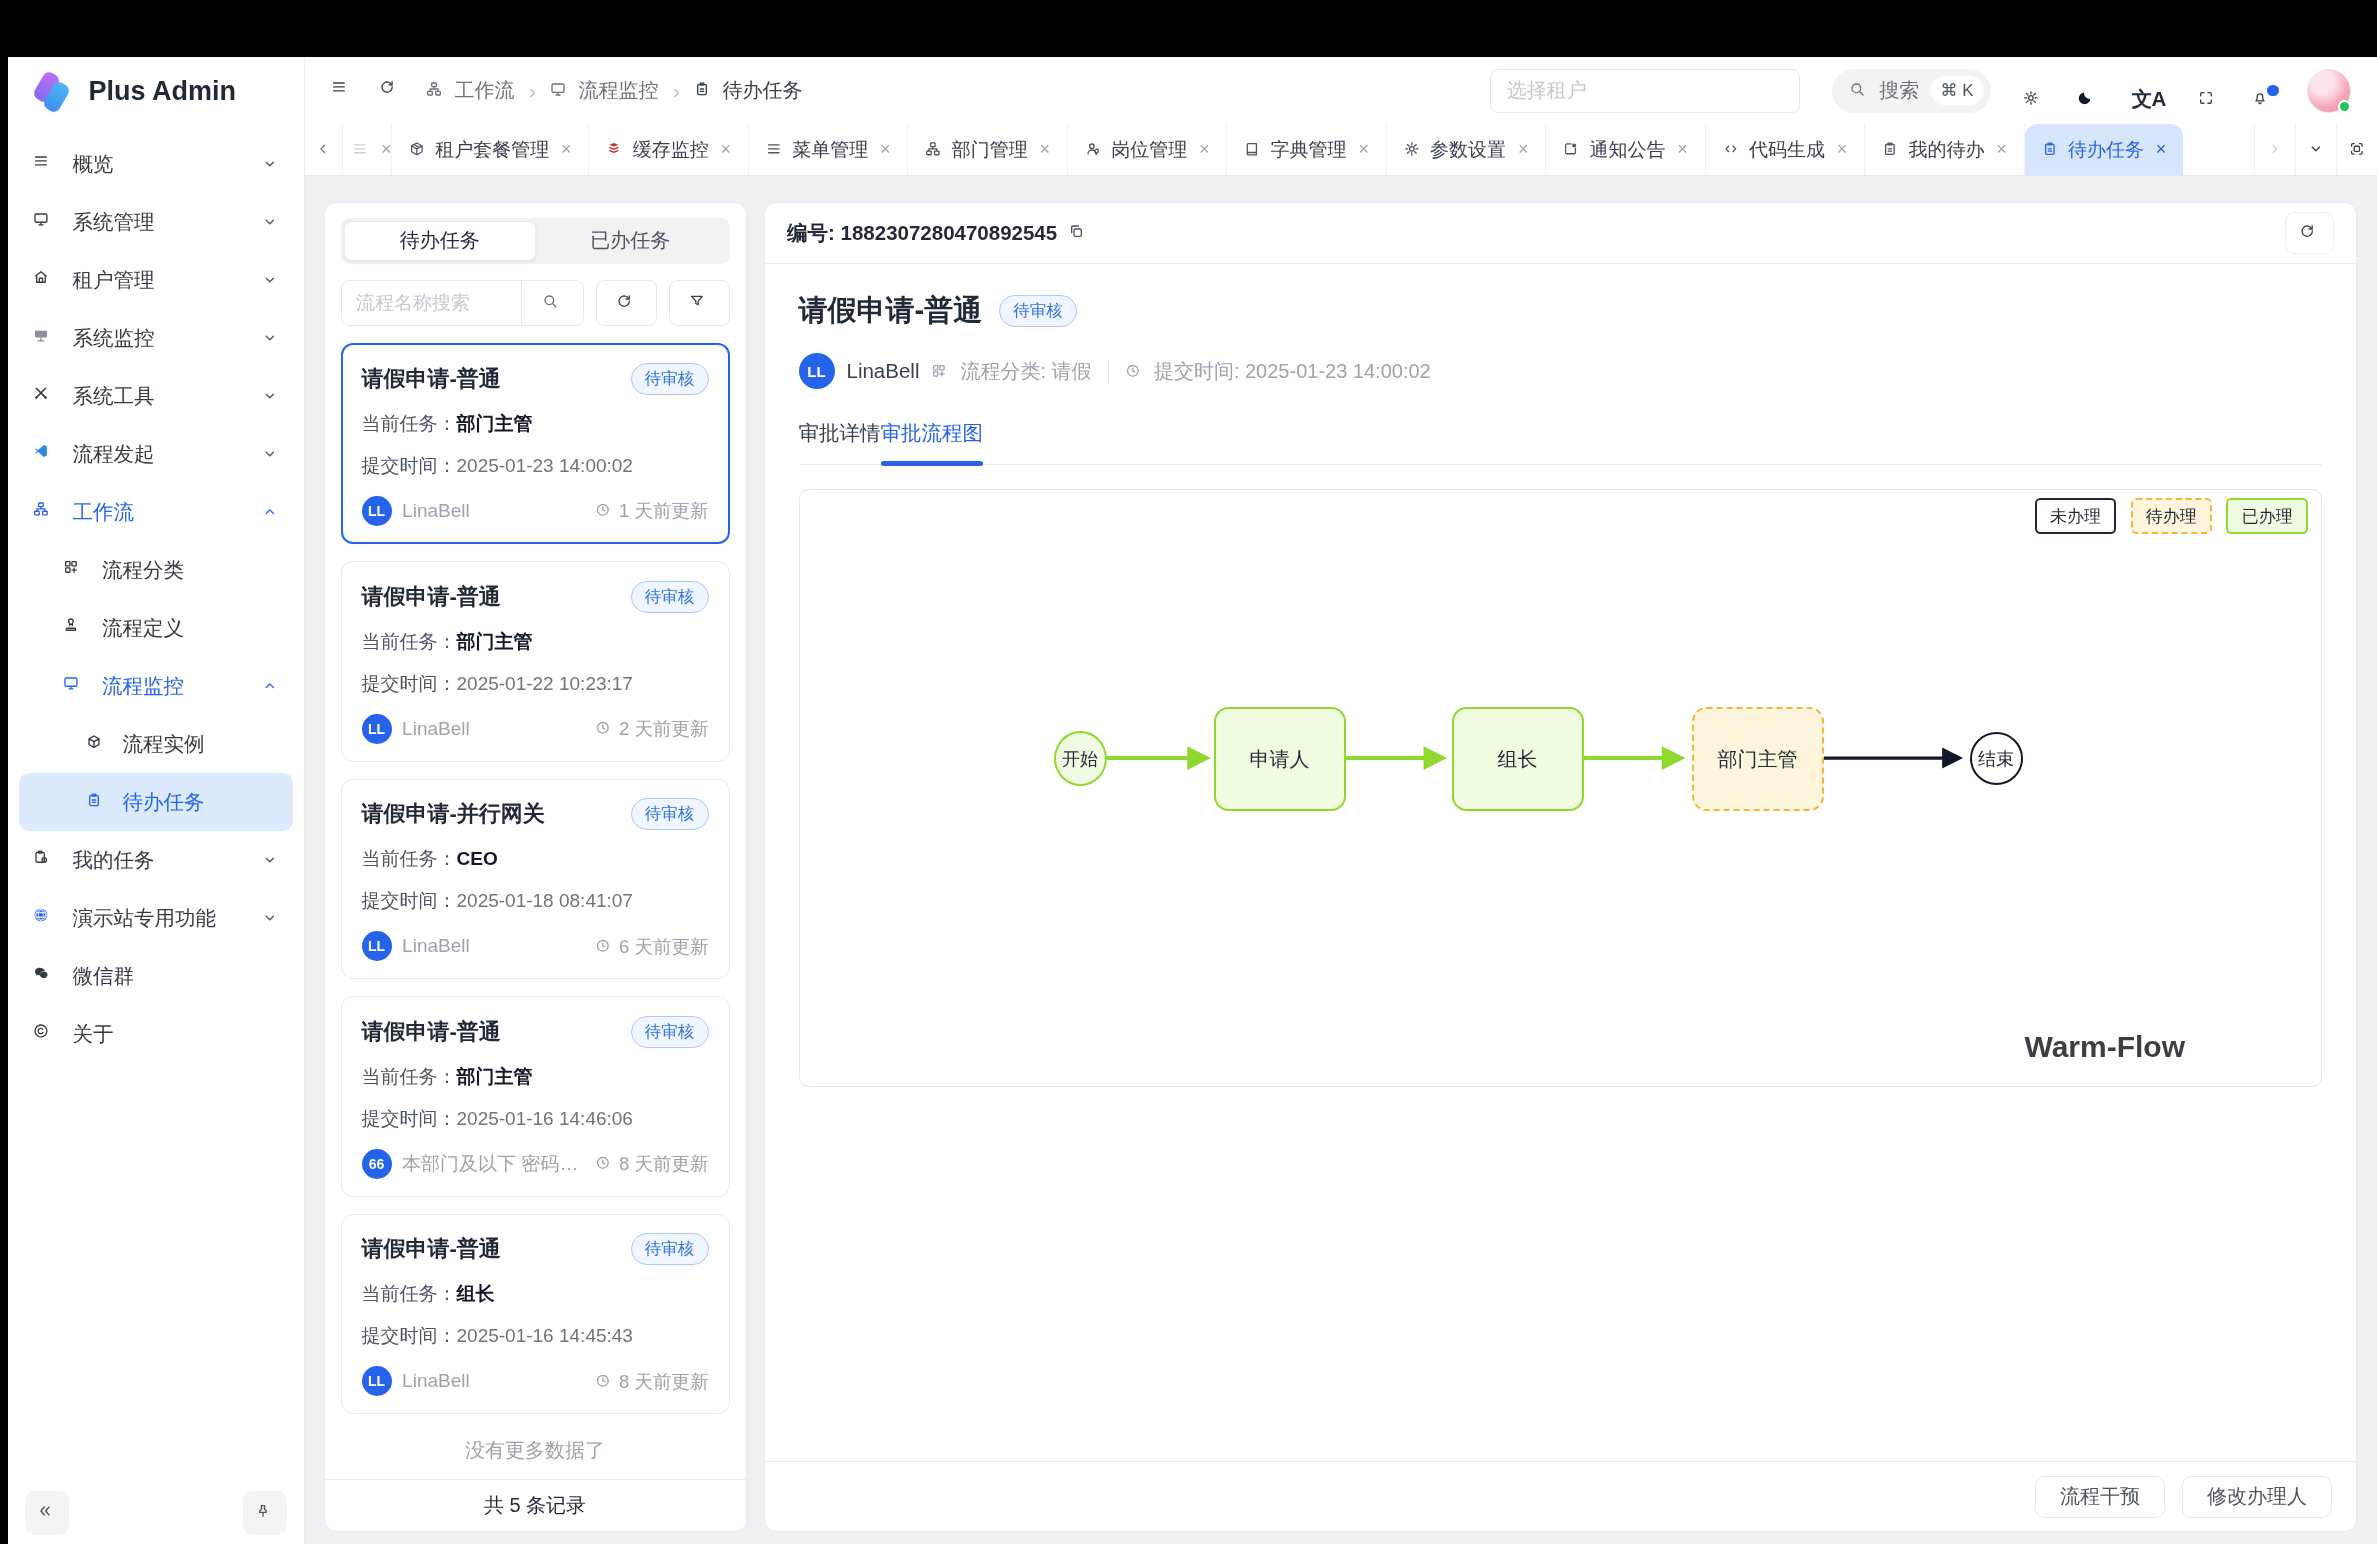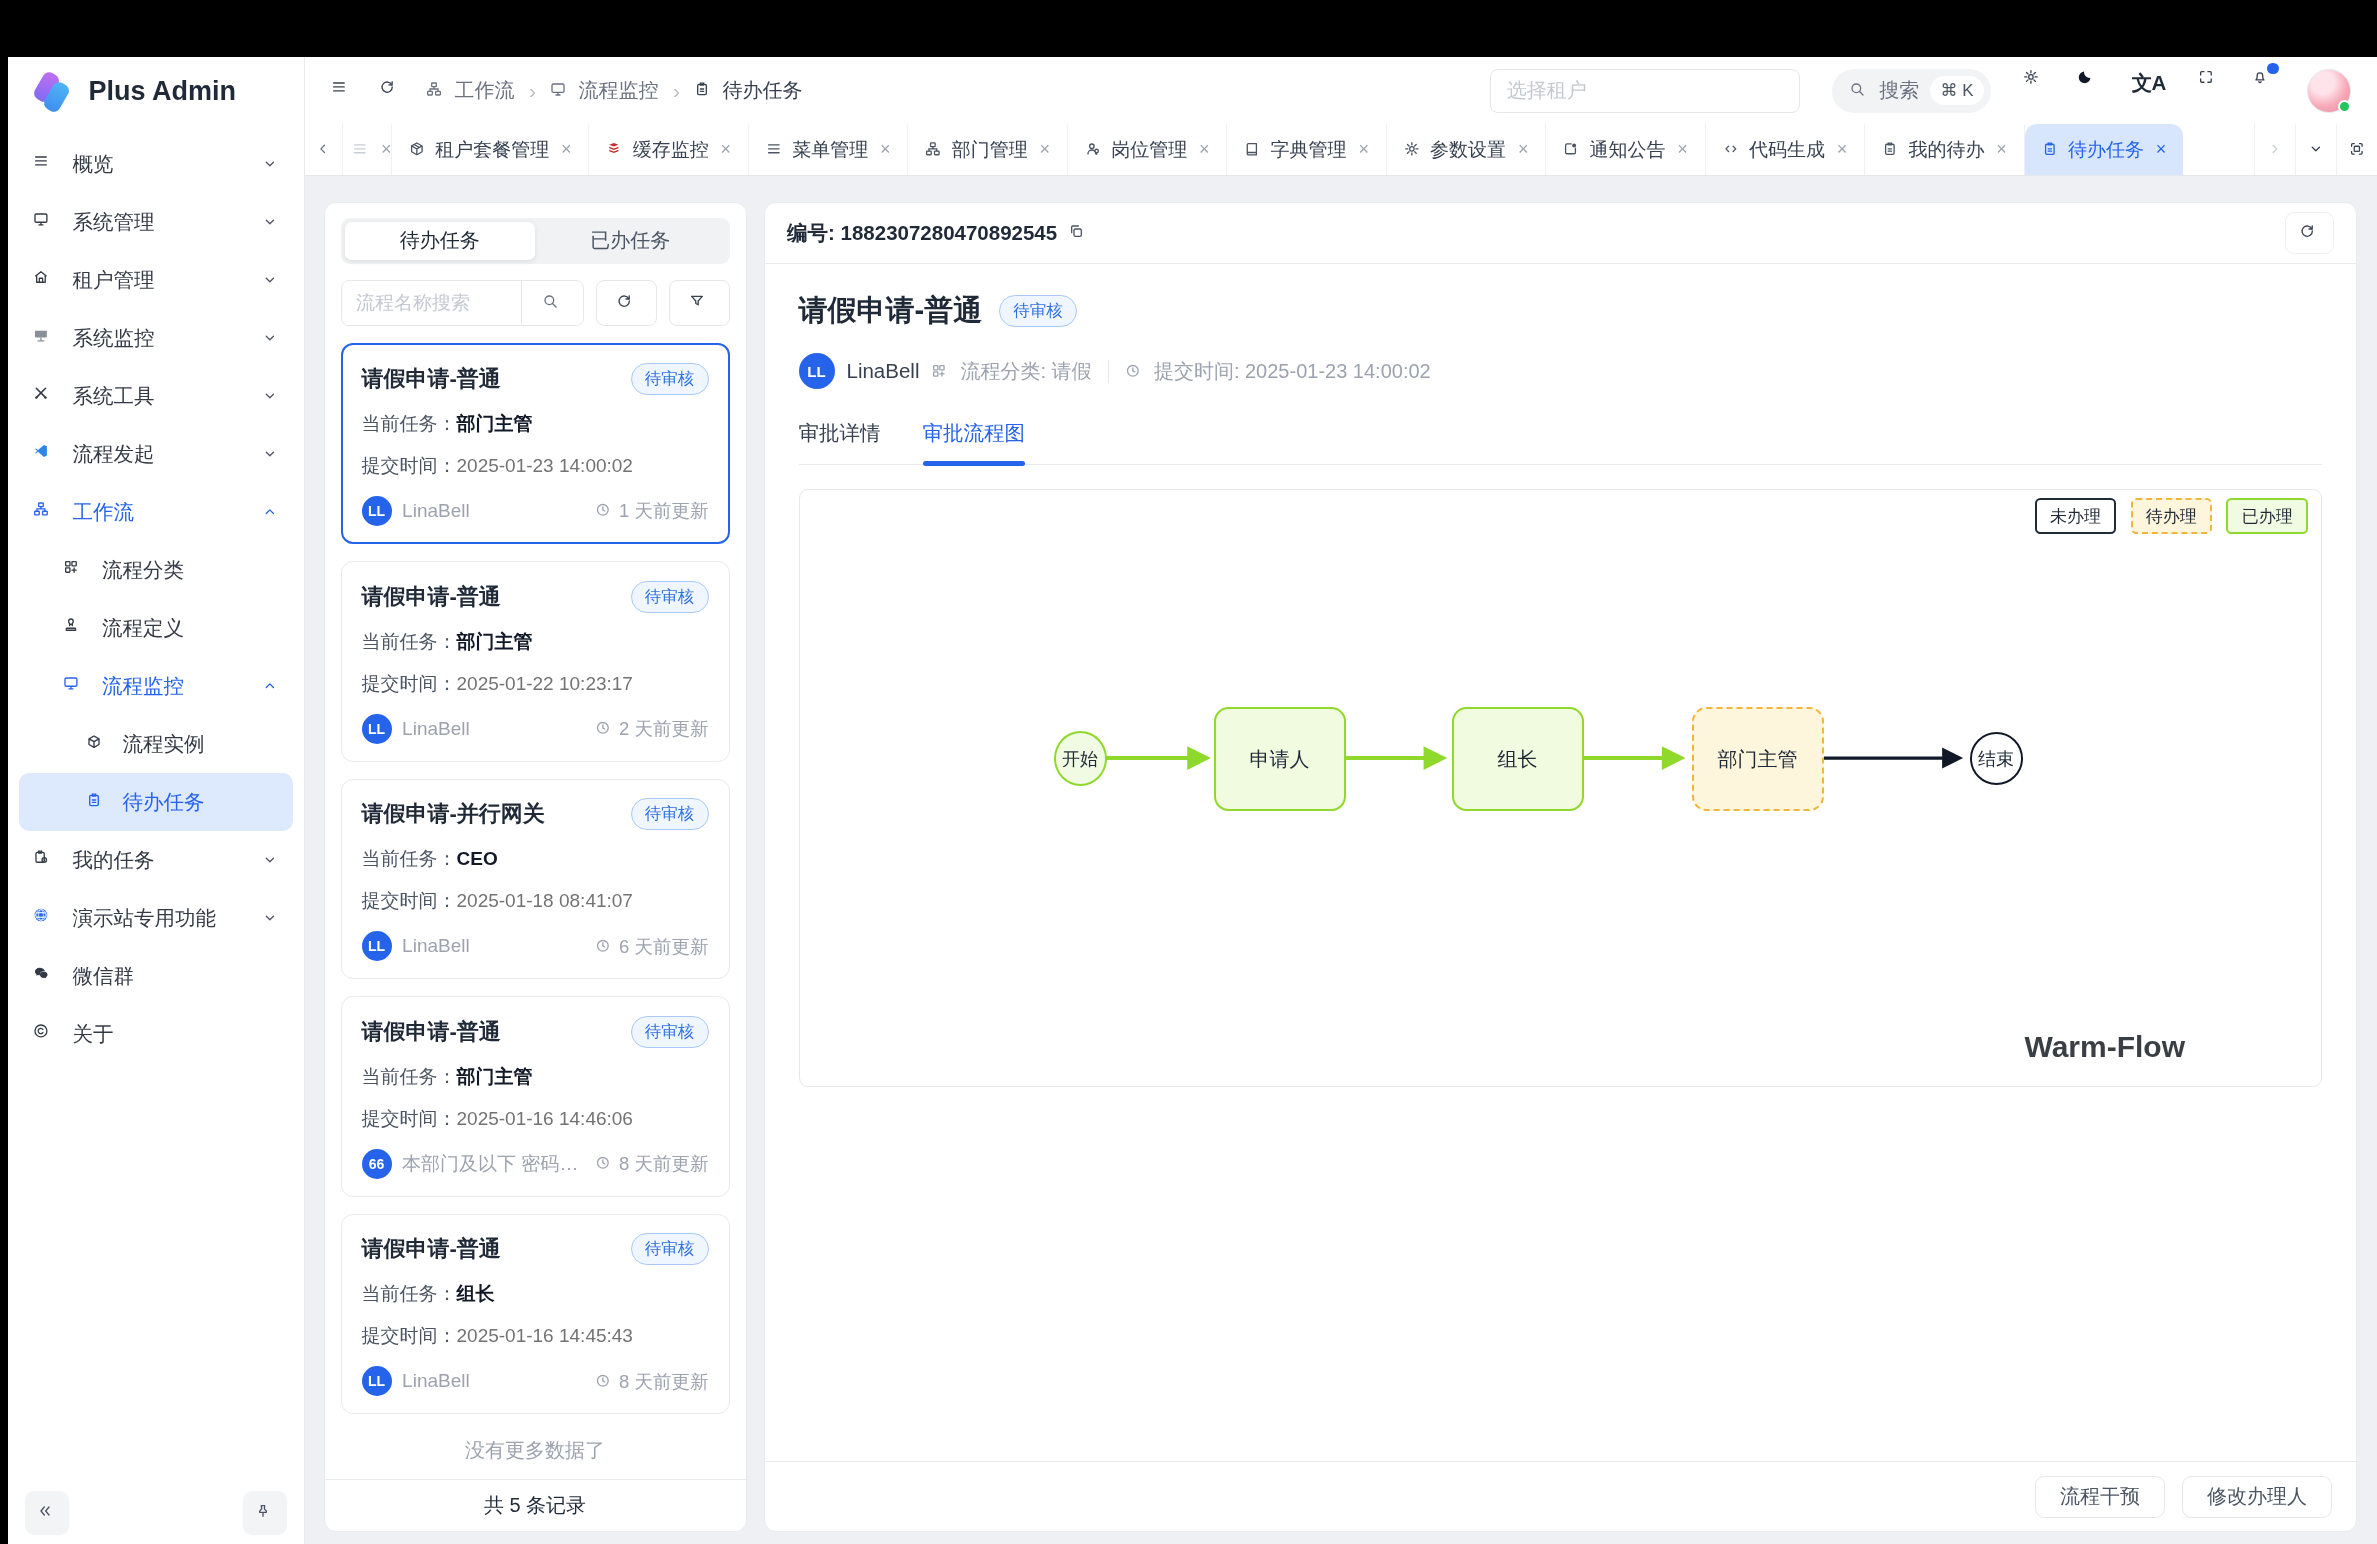--- a/index.html
+++ b/index.html
@@ -35,21 +35,21 @@
      align-items:center; justify-content:center; color:#4b5563; cursor:pointer; }
 
   
   .main { flex:1; display:flex; flex-direction:column; background:#eef0f3; min-width:0; }
   .hdr { height:67px; background:#fff; display:flex; align-items:center; padding:0 26.4px; gap:25px; flex:none; }
   .hbtn { color:#374151; display:flex; align-items:center; cursor:pointer; }
   .crumb { display:flex; align-items:center; gap:14.5px; font-size:20px; color:#6b7280; }
   .crumb .ci { display:flex; align-items:center; gap:8px; cursor:pointer; }
   .crumb .sep { color:#b6bcc6; font-size:21px; }
   .crumb .ci.last { color:#374151; }
-  .hdr-right { margin-left:auto; display:flex; align-items:flex-start; gap:32px; }
+  .hdr-right { margin-left:auto; display:flex; align-items:flex-end; gap:32px; }
   .tenant { width:310px; height:44px; border:1.3px solid #e5e7eb; border-radius:8px; padding:0 16px;
      font-size:20px; color:#374151; outline:none; }
   .tenant::placeholder { color:#c3c8d1; }
   .search-pill { height:44px; background:#f2f3f5; border-radius:22.5px; display:flex; align-items:center;
      gap:10.6px; padding:0 6.6px 0 17px; cursor:pointer; }
   .search-pill .s-lbl { color:#6b7280; font-size:20px; }
   .search-pill .kbd { background:#fff; border-radius:14.5px; padding:4px 10.6px; font-size:17px; color:#4b5563; }
   .trans { font-size:20.5px; font-weight:700; color:#1f2937; letter-spacing:-0.7px; }
   .bell-wrap { position:relative; display:flex; }
   .bell-dot { position:absolute; top:-5.3px; right:-4px; width:11.2px; height:11.2px; border-radius:50%; background:#2563eb; }
@@ -122,21 +122,21 @@
   .dref { margin-left:auto; width:49px; height:42px; border:1.3px solid #eceef1; border-radius:9.2px;
      display:flex; align-items:center; justify-content:center; color:#374151; cursor:pointer; background:#fff; }
   .dbody { padding:26.4px 34px 0; display:flex; flex-direction:column; min-height:0; flex:1; }
   .dtitle-row { display:flex; align-items:center; gap:17px; }
   .dtitle { font-size:29px; font-weight:700; color:#1f2937; }
   .dmeta { margin-top:22.5px; display:flex; align-items:center; gap:12px; font-size:20px; color:#9ca3af; }
   .dmeta .av { width:36px; height:36px; border-radius:50%; background:#2563eb; color:#fff; font-size:15px;
      font-weight:600; display:flex; align-items:center; justify-content:center; }
   .dmeta .uname { color:#374151; font-size:20.5px; }
   .dmeta .vsep { width:1.3px; height:22.5px; background:#e5e7eb; margin:0 4px; }
-  .dtabs { margin-top:30px; display:flex; gap:42px; border-bottom:0.7px solid #e8eaed; }
+  .dtabs { margin-top:30px; display:flex; border-bottom:0.7px solid #e8eaed; }
   .dtab { font-size:20.5px; color:#374151; padding-bottom:17px; position:relative; cursor:pointer; }
   .dtab.active { color:#2563eb; }
   .dtab.active::after { content:""; position:absolute; left:0; right:0; bottom:-1.3px; height:4.6px;
      background:#2563eb; border-radius:2.6px; }
   .diagram { margin:24px 0 0; border:0.7px solid #e5e7eb; border-radius:9.2px; height:598px; position:relative;
      background:#fff; flex:none; }
   .legend { position:absolute; top:8px; right:13.2px; display:flex; gap:14.5px; }
   .lg { font-size:17px; color:#1f2937; padding:4.6px 13.2px; border-radius:5.3px; }
   .lg.todo { border:2px solid #1f2937; background:#fff; }
   .lg.pending { border:2px dashed #f2b53c; background:#fdf6dd; }

